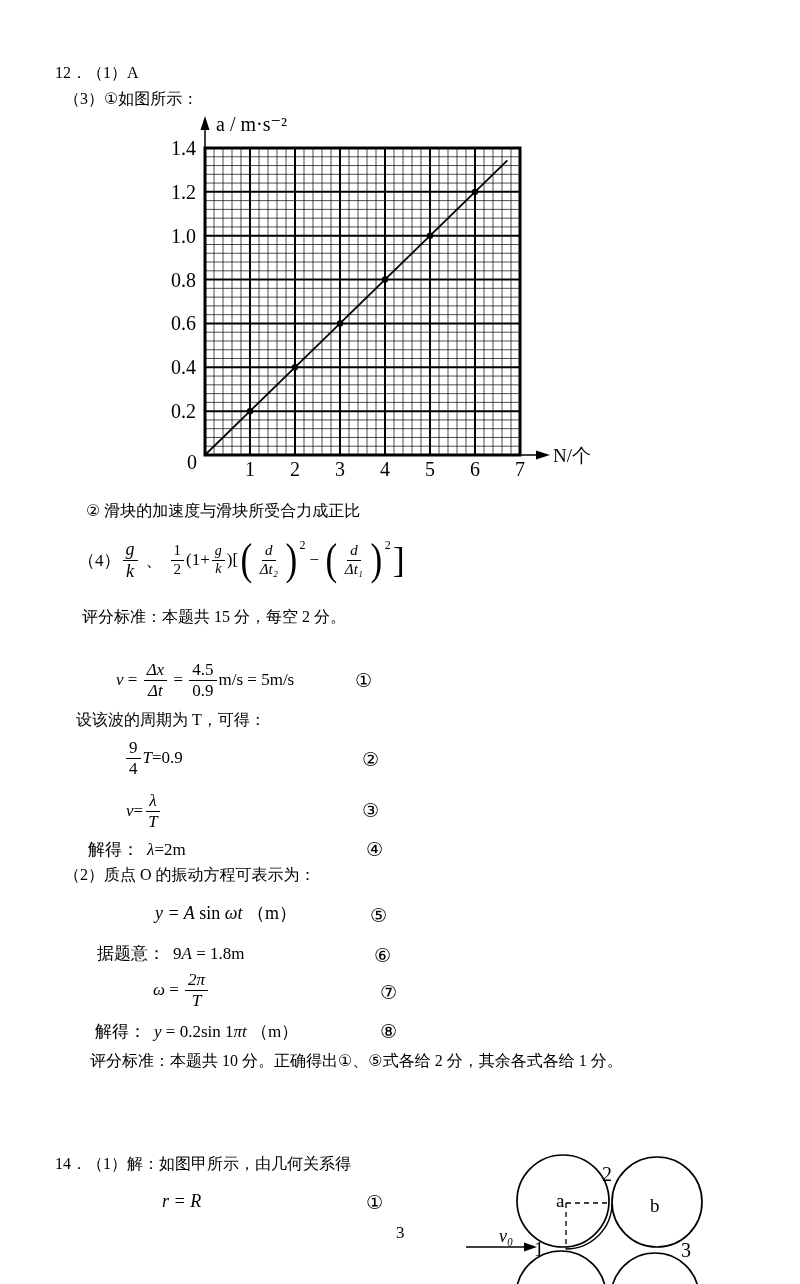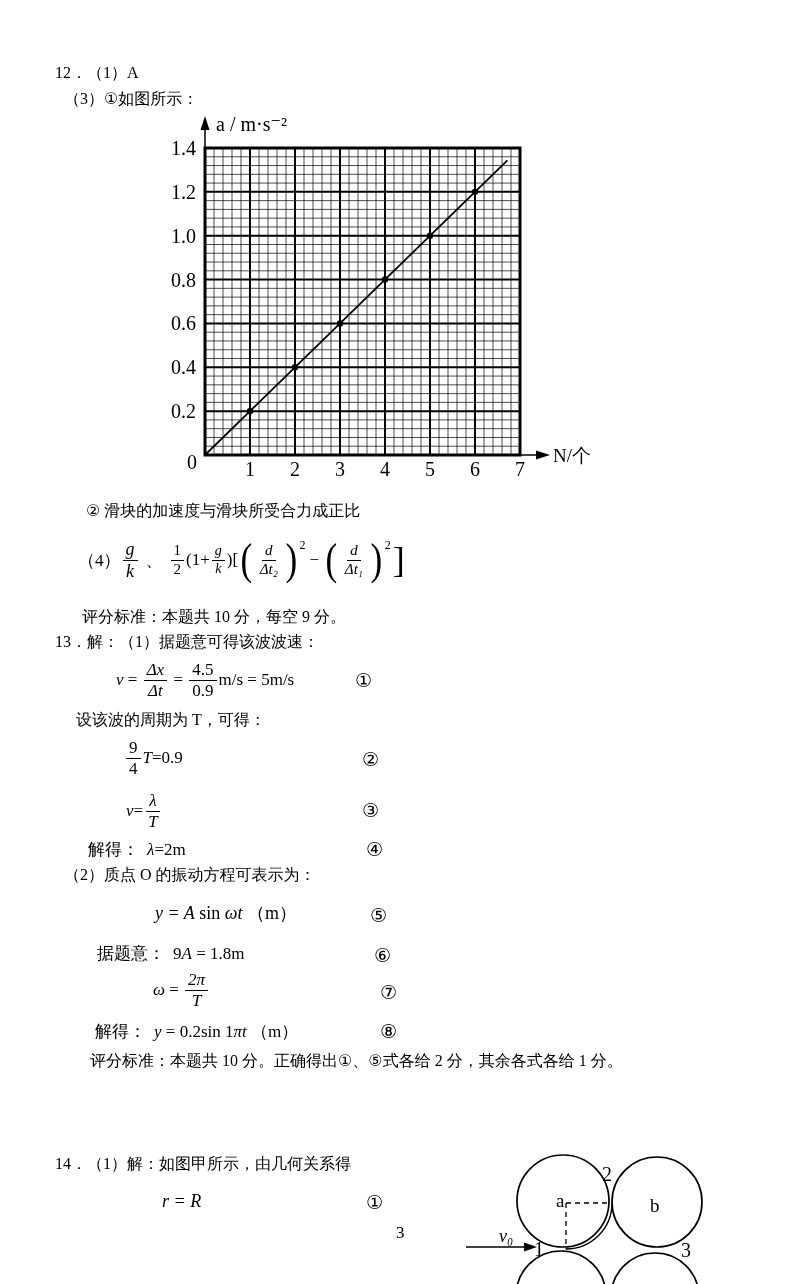--- a/index.html
+++ b/index.html
@@ -158,23 +158,22 @@
     <span style="margin:0 4px">−</span>
     <span class="bp">(</span>
     <span class="frac" style="font-size:15px">
       <span class="num it">d</span><span class="den it">Δt₁</span>
     </span>
     <span class="bp">)</span>
     <sup class="psup">2</sup>
     <span class="bk">]</span>
   </div>
 
-  <div class="t" style="left:82px;top:606px">评分标准：本题共 10 分，每空 9 分。</div>
-
-  <div class="t" style="left:55px;top:631px">13．解：（1）据题意可得该波波速：</div>
+  <div class="t" style="left:82px;top:606px">评分标准：本题共 15 分，每空 2 分。</div>
+
 
   <div class="eq" style="left:116px;top:660px">
     <span class="it">v</span><span> = </span>
     <span class="frac">
       <span class="num it">Δx</span><span class="den it">Δt</span>
     </span>
     <span> = </span>
     <span class="frac">
       <span class="num">4.5</span><span class="den">0.9</span>
     </span>

